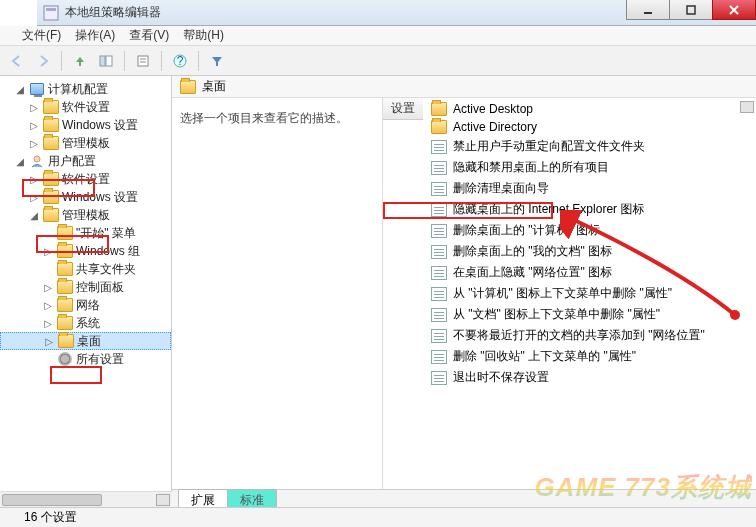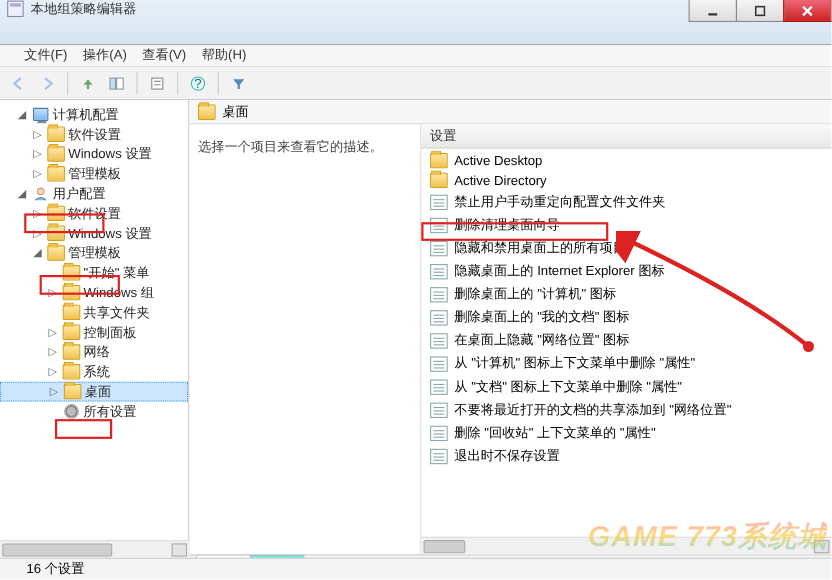--- a/index.html
+++ b/index.html
@@ -1,19 +1,19 @@
 <!DOCTYPE html>
 <html><head>
 <meta charset="utf-8">
 <style>
   * { box-sizing: border-box; margin: 0; padding: 0; font-family: "Microsoft YaHei", "Segoe UI", sans-serif; font-size: 12px; }
   body { width: 756px; height: 527px; background: #fff; overflow: hidden; position: relative; }
   
   
-  .titlebar { height: 41px; background: linear-gradient(#e8f0f8, #d6e4f2); border-bottom: 1px solid #aaa; display: flex; padding: 0 6px; position: relative; }
+  .titlebar { height: 26px; background: linear-gradient(#e8f0f8, #d6e4f2); border-bottom: 1px solid #aaa; display: flex; align-items: center; padding: 0 6px; position: relative; margin-left: 37px; }
   .titlebar .icon-box { width: 16px; height: 16px; margin-right: 6px; }
   .titlebar .title { flex: 1; color: #333; }
   .winbtns { position: absolute; right: 0; top: 0; display: flex; }
   .winbtn { width: 44px; height: 20px; border: 1px solid #888; border-top: none; margin-left: -1px; display: flex; align-items: center; justify-content: center; background: linear-gradient(#f4f4f4,#ddd); }
   .winbtn.close { background: linear-gradient(#e67,#c22); border-color: #a11; color: #fff; }
   .winbtn svg { display: block; }
   
   
   .menubar { height: 20px; display: flex; align-items: center; padding: 0 22px; gap: 14px; background: #f7f7f7; border-bottom: 1px solid #ddd; }
   .menubar span { color: #333; }
@@ -30,21 +30,21 @@
   .content-pane { flex: 1; display: flex; flex-direction: column; }
   
   
   .content-header { height: 22px; background: #f7f7f7; border-bottom: 1px solid #ddd; display: flex; align-items: center; padding: 0 8px; gap: 6px; }
   .folder-icon { width: 16px; height: 14px; background: linear-gradient(#ffe9a6,#f1c14f); border: 1px solid #d4a017; border-radius: 1px; position: relative; }
   .folder-icon::before { content: ""; position: absolute; left: 0; top: -3px; width: 7px; height: 3px; background: #f1c14f; border: 1px solid #d4a017; border-bottom: none; border-radius: 1px 1px 0 0; }
   
   .content-body { flex: 1; display: flex; position: relative; }
   .desc-col { width: 210px; padding: 12px 8px; color: #444; }
   .splitter { width: 1px; background: #ddd; }
-  .settings-col { flex: 1; display: flex; flex-direction: column; border-left: none; }
+  .settings-col { flex: 1; display: flex; flex-direction: row; border-left: none; }
   .col-header { height: 22px; background: linear-gradient(#fafafa,#e8e8e8); border-bottom: 1px solid #ccc; padding: 0 8px; display: flex; align-items: center; color: #333; }
   .settings-list { flex: 1; overflow-y: auto; padding: 2px 0; }
   .setting-item { display: flex; align-items: center; gap: 6px; padding: 2px 8px; white-space: nowrap; }
   .setting-item.folder .folder-icon { flex: 0 0 16px; }
   .setting-item.policy .policy-icon { flex: 0 0 16px; width: 14px; height: 14px; border: 1px solid #8aa; background: #fff; position: relative; }
   .setting-item.policy .policy-icon::after { content: ""; position: absolute; left: 2px; top: 3px; right: 2px; height: 1px; background: #8aa; box-shadow: 0 3px 0 #8aa, 0 6px 0 #8aa; }
   
   
   .tree { list-style: none; }
   .tree-row { display: flex; align-items: center; height: 18px; padding-right: 4px; white-space: nowrap; }
@@ -317,25 +317,25 @@
           <div class="setting-item folder">
               <span class="folder-icon"></span>
               <span>Active Directory</span>
             </div>
           <div class="setting-item policy">
               <span class="policy-icon"></span>
               <span>禁止用户手动重定向配置文件文件夹</span>
             </div>
           <div class="setting-item policy">
               <span class="policy-icon"></span>
+              <span>隐藏和禁用桌面上的所有项目</span>
+            </div>
+          <div class="setting-item policy">
+              <span class="policy-icon"></span>
               <span>删除清理桌面向导</span>
-            </div>
-          <div class="setting-item policy">
-              <span class="policy-icon"></span>
-              <span>隐藏和禁用桌面上的所有项目</span>
             </div>
           <div class="setting-item policy">
               <span class="policy-icon"></span>
               <span>隐藏桌面上的 Internet Explorer 图标</span>
             </div>
           <div class="setting-item policy">
               <span class="policy-icon"></span>
               <span>删除桌面上的 "计算机" 图标</span>
             </div>
           <div class="setting-item policy">

